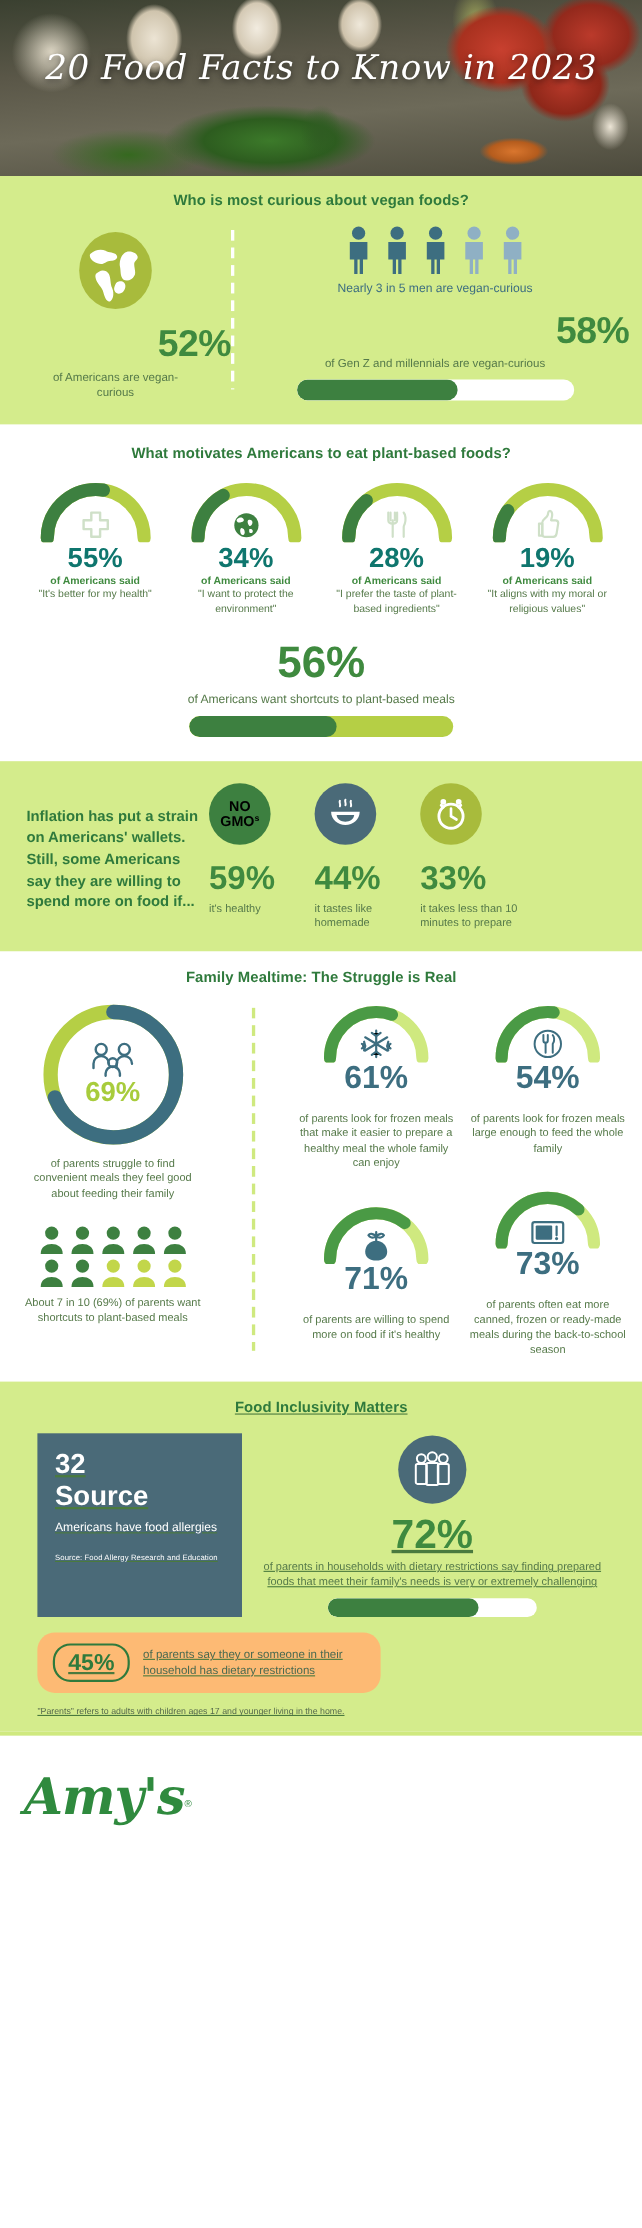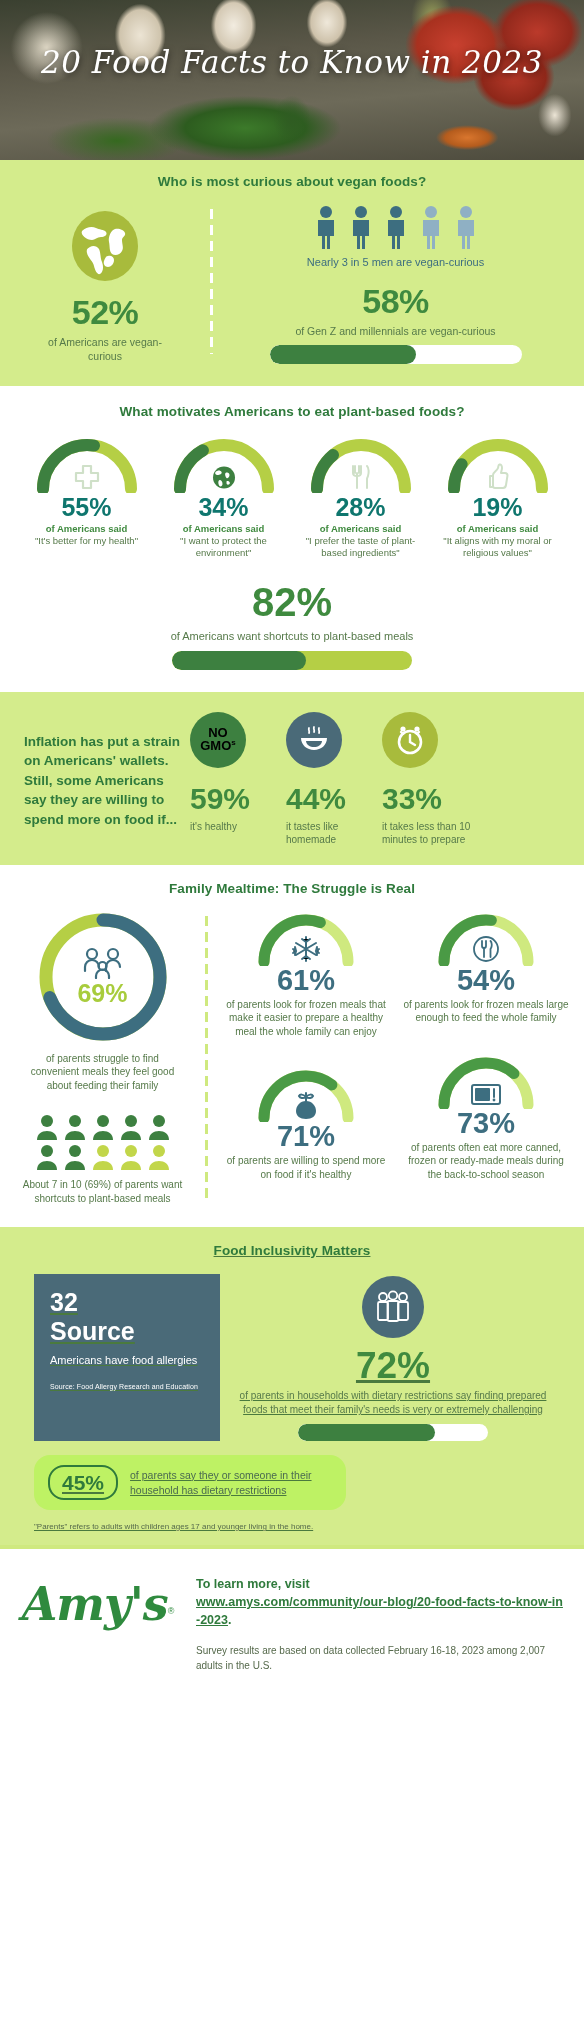--- a/index.html
+++ b/index.html
@@ -62,20 +62,21 @@
     color: #2f7a3c;
     letter-spacing: .1px;
   }
 
   .pct-big {
     font-size: 34px;
     font-weight: bold;
     color: #3f8a3f;
     line-height: 1;
     letter-spacing: -0.5px;
+    text-align: right;
   }
   .cap { font-size: 10.5px; color: #567a4a; line-height: 1.35; }
 
   .dash-v {
     width: 3px;
     background-image: linear-gradient(#ffffff 60%, transparent 0);
     background-size: 3px 16px;
     background-repeat: repeat-y;
   }
   .dash-v.lime {
@@ -119,51 +120,51 @@
     font-size: 13.5px; font-weight: bold; color: #2f7a3c; line-height: 1.45;
   }
   .s3-items { flex: 1; display: flex; gap: 4px; padding-right: 12px; }
   .s3-item { width: 92px; }
   .circ { width: 56px; height: 56px; border-radius: 50%; display: flex; align-items: center; justify-content: center; }
   .s3-pct { font-size: 30px; font-weight: bold; color: #3f8a3f; margin-top: 16px; line-height: 1; }
   .s3-cap { font-size: 10px; color: #567a4a; margin-top: 6px; line-height: 1.35; }
 
   
   .s4 { padding: 16px 0 22px; }
-  .s4-grid { display: flex; margin-top: 14px; }
+  .s4-grid { display: flex; margin-top: 14px; gap: 24px; }
   .s4-left { width: 205px; text-align: center; }
   .s4-right { flex: 1; display: flex; padding-left: 8px; padding-right: 8px; }
   .s4-col { flex: 1; text-align: center; padding: 0 6px; }
   .donut-wrap { position: relative; width: 134px; height: 134px; margin: 0 auto; }
   .donut-center {
     position: absolute; inset: 0; display: flex; flex-direction: column;
     align-items: center; justify-content: center; gap: 2px;
   }
   .donut-pct { font-size: 25px; font-weight: bold; color: #a8cc3c; line-height: 1; }
   .sm-gauge-wrap { position: relative; width: 104px; height: 56px; margin: 0 auto; }
   .sm-pct { font-size: 29px; font-weight: bold; color: #3d6e80; line-height: 1; margin-top: 0px; }
-  .sm-cap { font-size: 10px; color: #567a4a; line-height: 1.35; margin-top: 3px; }
+  .sm-cap { font-size: 10px; color: #567a4a; line-height: 1.35; margin-top: 16px; }
   .ppl10 { display: flex; flex-wrap: wrap; justify-content: center; gap: 4px; width: 150px; margin: 0 auto; }
 
   
   .s5 { padding: 16px 0 14px; text-decoration: underline; }
   .s5-row { display: flex; margin-top: 16px; padding: 0 34px; gap: 16px; }
   .allergy-box {
     width: 186px; background: #4a6a78; color: #ffffff; padding: 14px 14px 14px 16px;
   }
   .allergy-num { font-size: 25px; font-weight: bold; line-height: 1.15; }
   .allergy-sub { font-size: 11px; margin-top: 7px; line-height: 1.35; }
   .allergy-src { font-size: 7px; margin-top: 16px; letter-spacing: .1px; }
   .s5-right { flex: 1; text-align: center; padding-top: 2px; }
   .s5-pct { font-size: 37px; font-weight: bold; color: #3f8a3f; margin-top: 9px; line-height: 1; }
   .s5-cap { font-size: 10px; color: #567a4a; line-height: 1.4; margin-top: 5px; }
 
   .pill-row { display: flex; padding: 0 34px; margin-top: 14px; }
   .pill-card {
-    width: 312px; background: #bef264; border-radius: 16px;
+    width: 312px; background: #fdba74; border-radius: 16px;
     padding: 10px 14px; display: flex; align-items: center; gap: 12px;
   }
   .pill-badge {
     border: 2px solid #2f7a3c; border-radius: 16px;
     padding: 5px 12px; font-size: 21px; font-weight: bold; color: #2f7a3c; line-height: 1;
     white-space: nowrap;
   }
   .pill-text { font-size: 10.5px; color: #4a6a50; line-height: 1.4; }
   .footnote { font-size: 8px; color: #55694b; padding: 0 34px; margin-top: 12px; }
 
@@ -307,21 +308,21 @@
             <path d="M8 13H5v11h3z" fill="none" stroke="#cfe0c8" stroke-width="2" stroke-linejoin="round"></path>
           </svg>
         </div>
         <div class="gauge-pct">19%</div>
         <div class="gauge-sub">of Americans said</div>
         <div class="gauge-q">"It aligns with my moral or religious values"</div>
       </div>
     </div>
 
     <div class="s2-bottom">
-      <div style="font-size:40px;font-weight:bold;color:#3f8a3f;line-height:1">82%</div>
+      <div style="font-size:40px;font-weight:bold;color:#3f8a3f;line-height:1">56%</div>
       <div class="cap" style="margin-top:7px;font-size:11px">of Americans want shortcuts to plant-based meals</div>
       <div class="bar-track limebg" style="width:240px">
         <div class="bar-fill" id="s2bar" style="width: 56%;"></div>
       </div>
     </div>
   </div>
 
   <div class="band-green s3">
     <div class="s3-text">Inflation has put a strain on Americans' wallets. Still, some Americans say they are willing to spend more on food if...</div>
     <div class="s3-items">
@@ -558,22 +559,15 @@
     </div>
 
     <div class="footnote">"Parents" refers to adults with children ages 17 and younger living in the home.</div>
   </div>
 
   <div class="topline"></div>
   <div class="band-white footer">
     <div class="logo-cell">
       <span class="logo-amy">Amy's</span><span style="font-size:9px;color:#2f8a3e;vertical-align:super">®</span>
     </div>
-    <div class="footer-right">
-      <div class="f-head">
-        <span>To learn more, visit</span><br>
-        <a class="f-url" href="#" style="color:#2f7a3c">www.amys.com/community/our-blog/20-food-facts-to-know-in-2023</a><span>.</span>
-      </div>
-      <div class="f-note">Survey results are based on data collected February 16-18, 2023 among 2,007 adults in the U.S.</div>
-    </div>
   </div>
 
 </div>
 
 </body></html>

